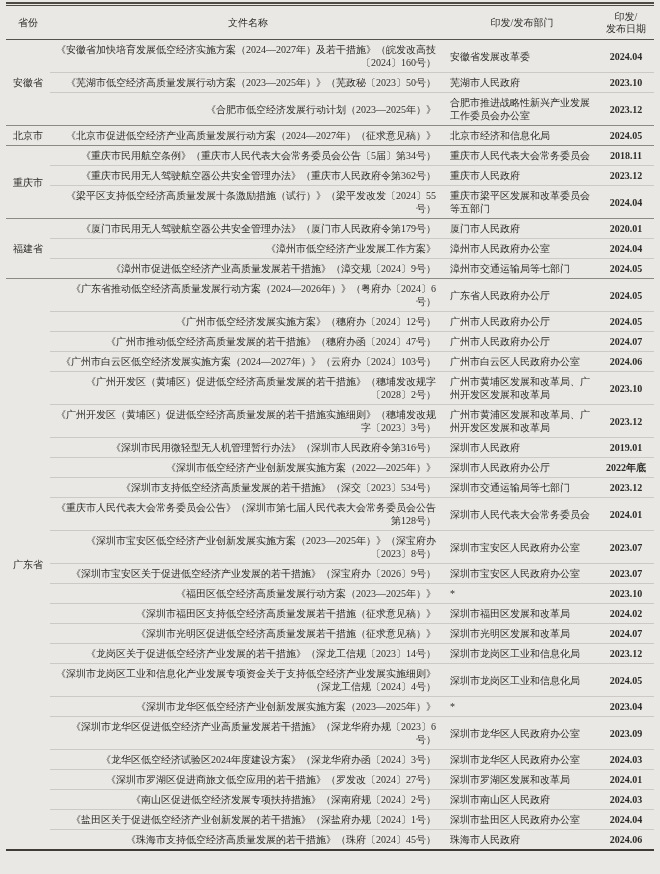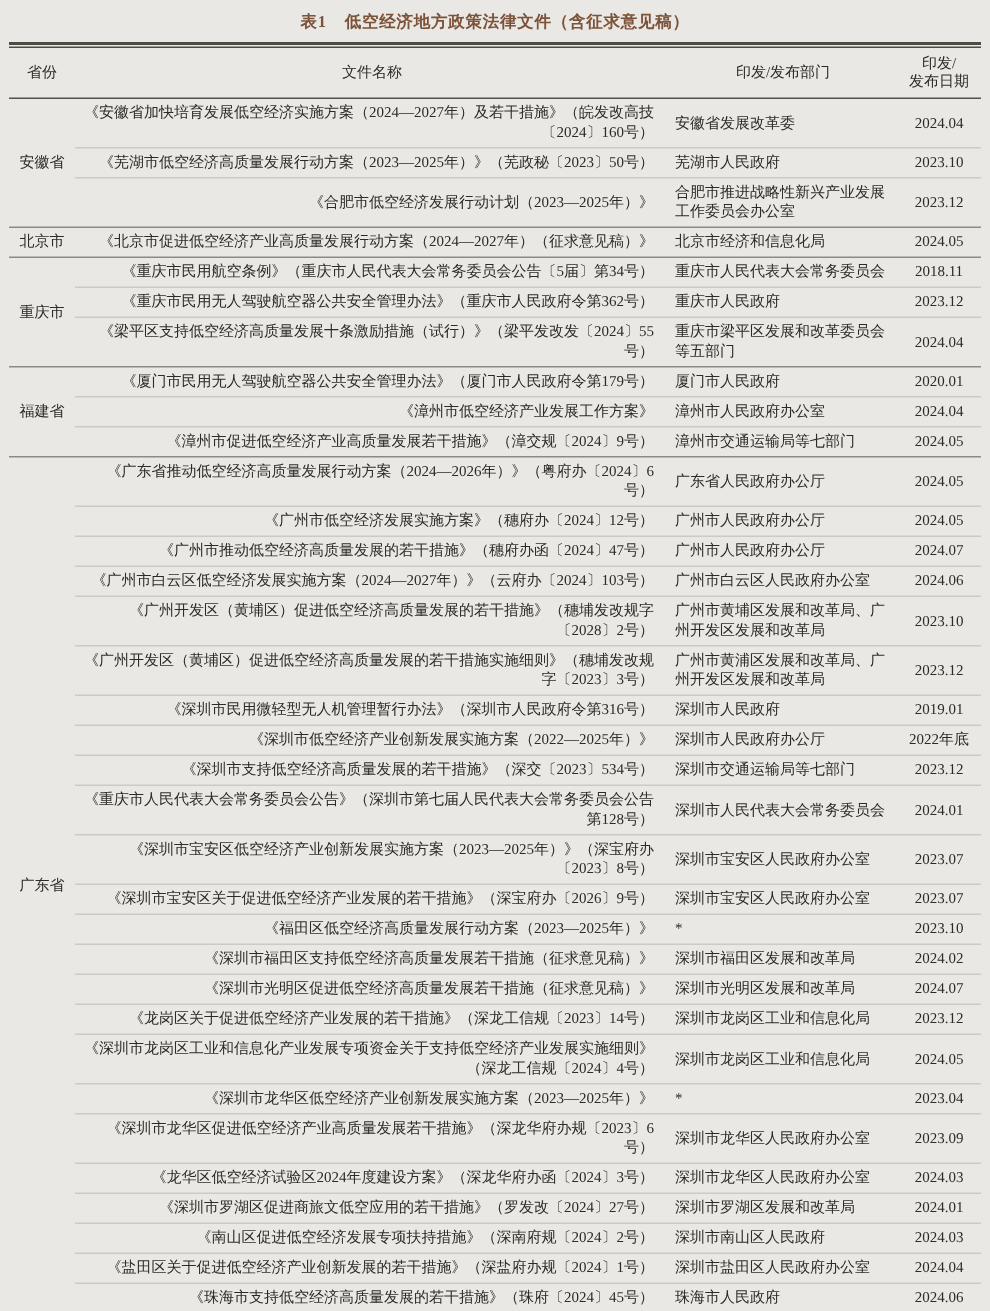--- a/index.html
+++ b/index.html
@@ -45,32 +45,29 @@
   }
   td {
     font-size: 10px;
     line-height: 13px;
     vertical-align: middle;
     padding: 3px 3px;
   }
   td.province { text-align: center; padding: 3px 1px; }
   td.doc { text-align: right; padding-left: 5px; padding-right: 10px; }
   td.dept { text-align: left; padding-left: 4px; padding-right: 2px; font-family: Liberation Serif, serif; }
-  td.date { text-align: center; padding-left: 0; padding-right: 0; }
+  td.date { text-align: center; padding-left: 0; padding-right: 0; font-weight: bold; }
   tbody { border-bottom: 1px solid #8d8983; }
   tbody:last-of-type { border-bottom: none; }
   td.sep { border-bottom: 1px solid #cdcac5; }
 </style>
 </head>
 <body>
 
 <div class="page">
-  <div class="caption">
-    <span class="cap-label">表1</span><span>低空经济地方政策法律文件（含征求意见稿）</span>
-  </div>
   <div class="top-rule"></div>
   <table>
     <colgroup>
       <col class="c-prov">
         <col class="c-doc">
         <col class="c-dept">
         <col class="c-date">
     </colgroup>
     <thead>
       <tr>

